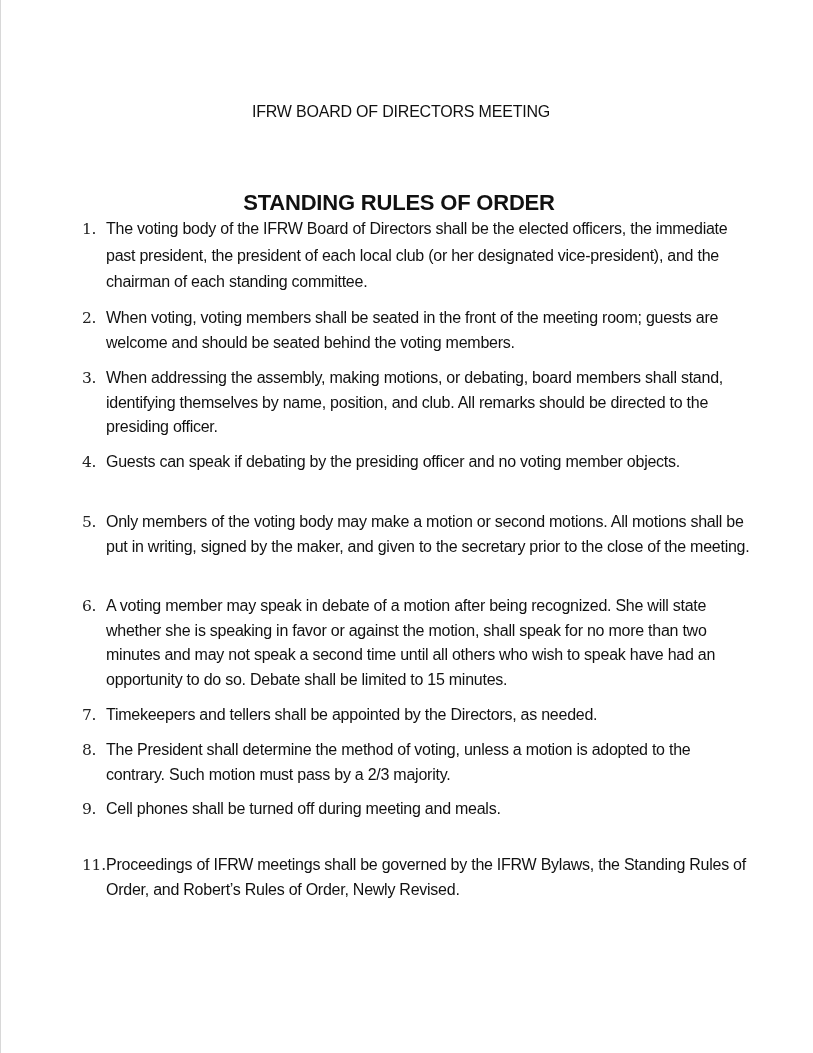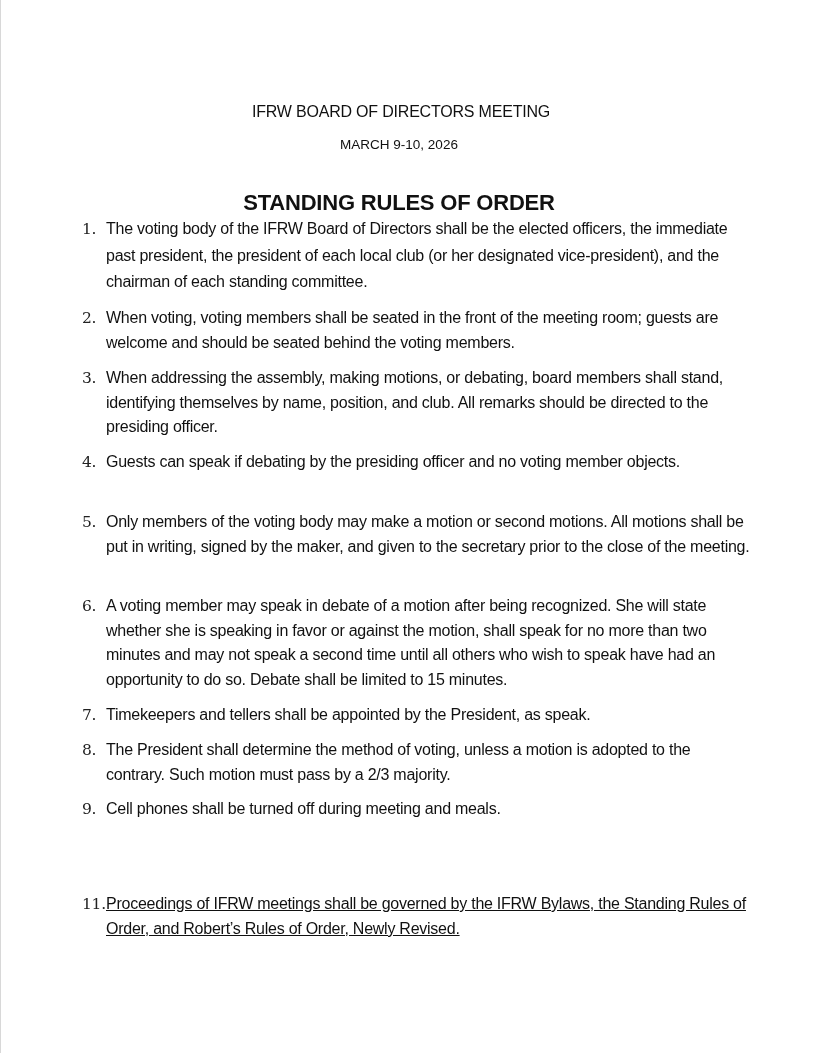--- a/index.html
+++ b/index.html
@@ -14,21 +14,20 @@
   .title { position: absolute; top: 190px; left: 0; width: 796px; text-align: center; font-size: 22px; font-weight: bold; letter-spacing: -0.2px; }
   .rule { position: absolute; left: 81px; width: 670px; font-size: 16px; line-height: 24.5px; letter-spacing: -0.25px; }
   .rule .num { position: absolute; left: 0; top: 0; font-family: "DejaVu Serif", "Liberation Serif", serif; font-size: 15.5px; color: #222; }
   .rule .txt { display: block; padding-left: 24px; }
 </style>
 </head>
 <body>
 
 <div class="page">
   <div class="hdr1">IFRW BOARD OF DIRECTORS MEETING</div>
-  <div class="hdr2">MARCH 9-10, 2026</div>
   <div class="title">STANDING RULES OF ORDER</div>
 
   <div class="rule" style="top:216px; line-height:26.5px;">
     <span class="num">1.</span>
     <span class="txt">The voting body of the IFRW Board of Directors shall be the elected officers, the immediate past president, the president of each local club (or her designated vice-president), and the chairman of each standing committee.</span>
   </div>
   <div class="rule" style="top:306px;">
     <span class="num">2.</span>
     <span class="txt">When voting, voting members shall be seated in the front of the meeting room; guests are welcome and should be seated behind the voting members.</span>
   </div>
@@ -43,27 +42,27 @@
   <div class="rule" style="top:510px;">
     <span class="num">5.</span>
     <span class="txt">Only members of the voting body may make a motion or second motions.  All motions shall be put in writing, signed by the maker, and given to the secretary prior to the close of the meeting.</span>
   </div>
   <div class="rule" style="top:594px;">
     <span class="num">6.</span>
     <span class="txt">A voting member may speak in debate of a motion after being recognized. She will state whether she is speaking in favor or against the motion, shall speak for no more than two minutes and may not speak a second time until all others who wish to speak have had an opportunity to do so. Debate shall be limited to 15 minutes.</span>
   </div>
   <div class="rule" style="top:703px;">
     <span class="num">7.</span>
-    <span class="txt">Timekeepers and tellers shall be appointed by the President, as speak.</span>
+    <span class="txt">Timekeepers and tellers shall be appointed by the Directors, as needed.</span>
   </div>
   <div class="rule" style="top:738px;">
     <span class="num">8.</span>
     <span class="txt">The President shall determine the method of voting, unless a motion is adopted to the contrary.  Such motion must pass by a 2/3 majority.</span>
   </div>
   <div class="rule" style="top:797px;">
     <span class="num">9.</span>
     <span class="txt">Cell phones shall be turned off during meeting and meals.</span>
   </div>
-  <div class="rule" style="top:892px;text-decoration:underline;">
+  <div class="rule" style="top:853px;">
     <span class="num">11.</span>
     <span class="txt">Proceedings of IFRW meetings shall be governed by the IFRW Bylaws, the Standing Rules of Order, and Robert’s Rules of Order, Newly Revised.</span>
   </div>
 </div>
 
 </body></html>

